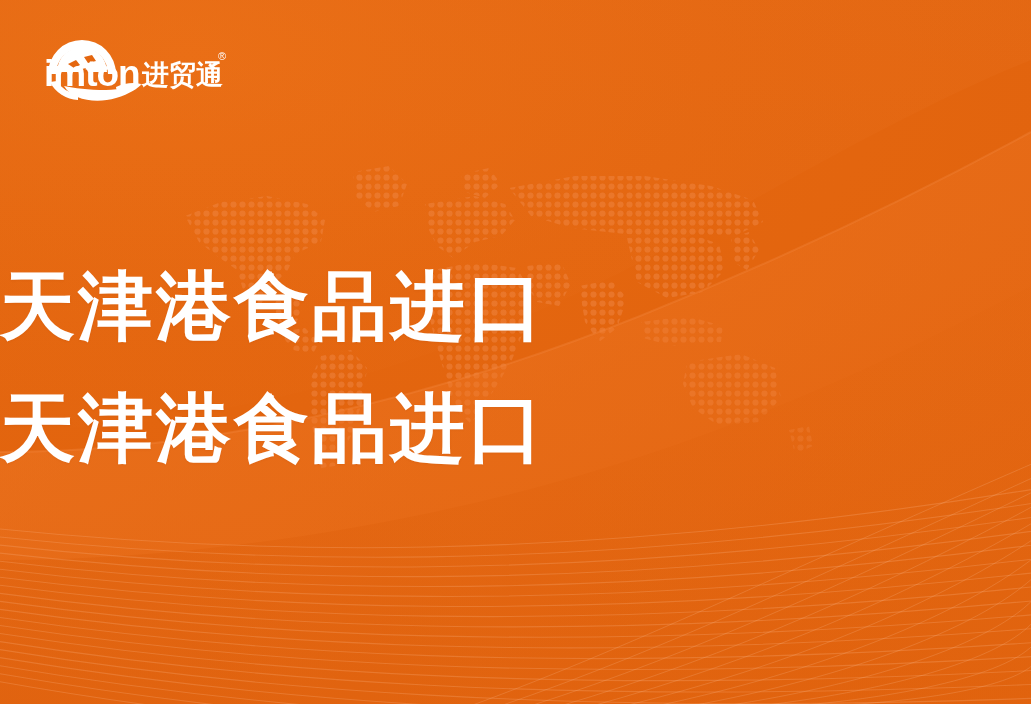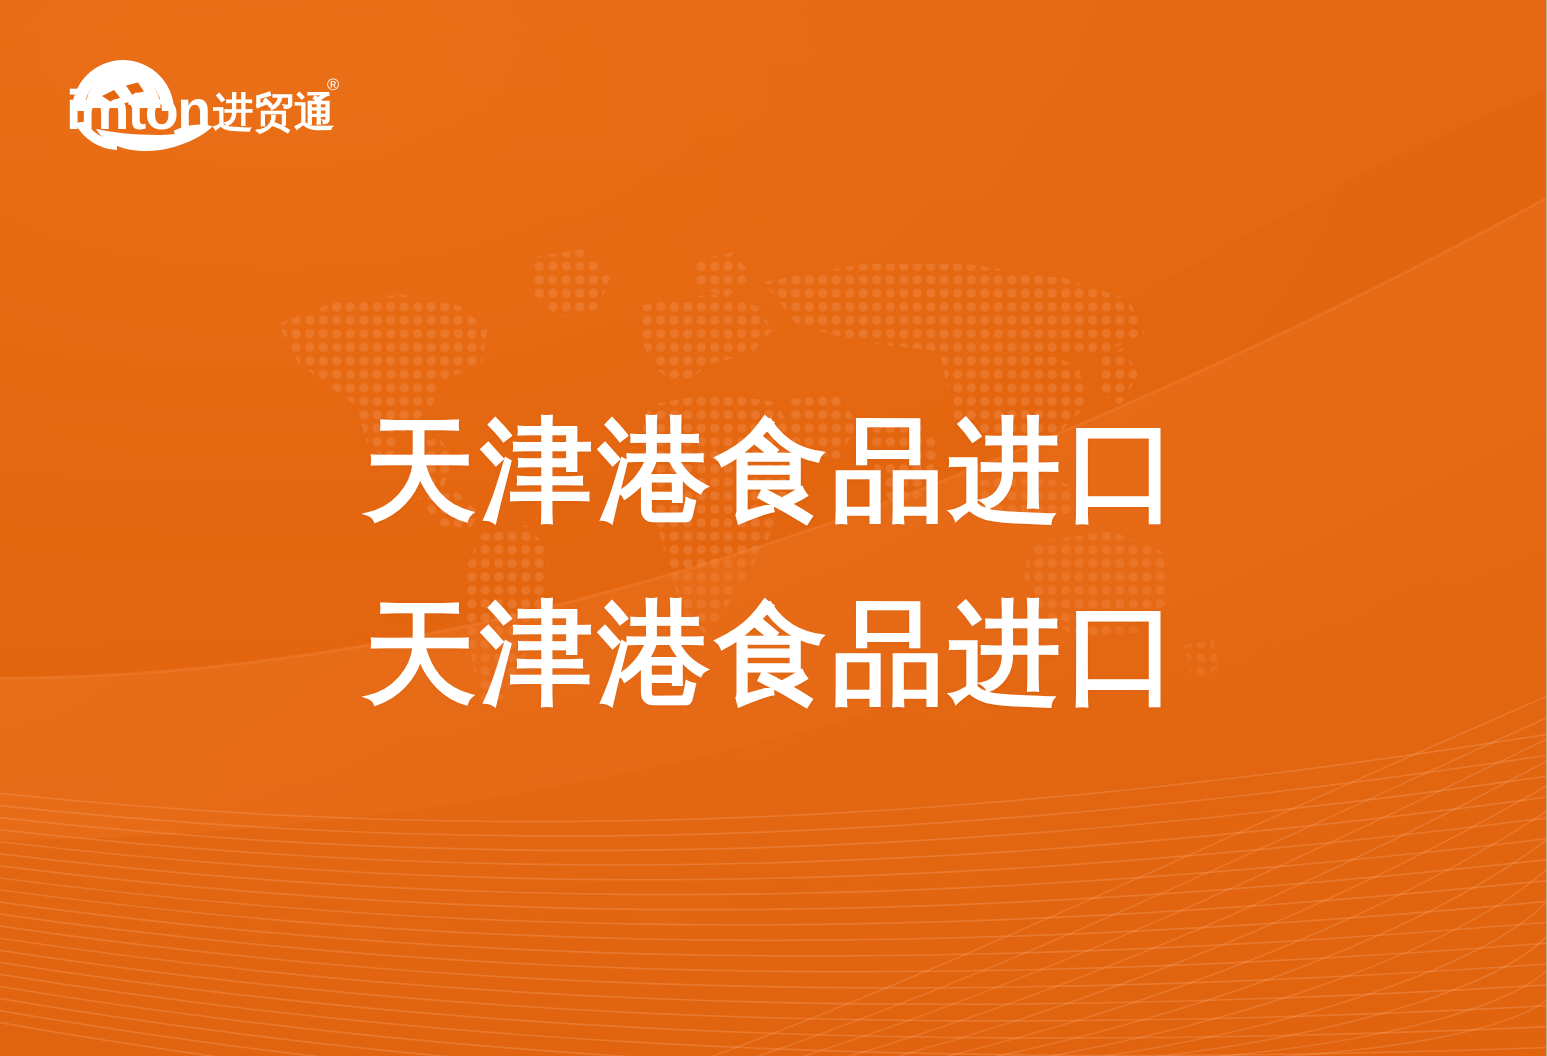--- a/index.html
+++ b/index.html
@@ -62,22 +62,22 @@
     height: 74px;
   }
   .logo svg { display: block; width: 100%; height: 100%; }
 
   
   .headline {
     position: absolute;
     left: 0;
     right: 0;
     top: 252px;
-    text-align: center;
     color: #ffffff;
+    font-family: Liberation Mono, monospace;
   }
   .headline .line {
     display: block;
     font-size: 75px;
     line-height: 122px;
     font-weight: 700;
     letter-spacing: 3px;
     white-space: nowrap;
     text-shadow: 0 1px 2px rgba(150,60,0,.10);
   }

